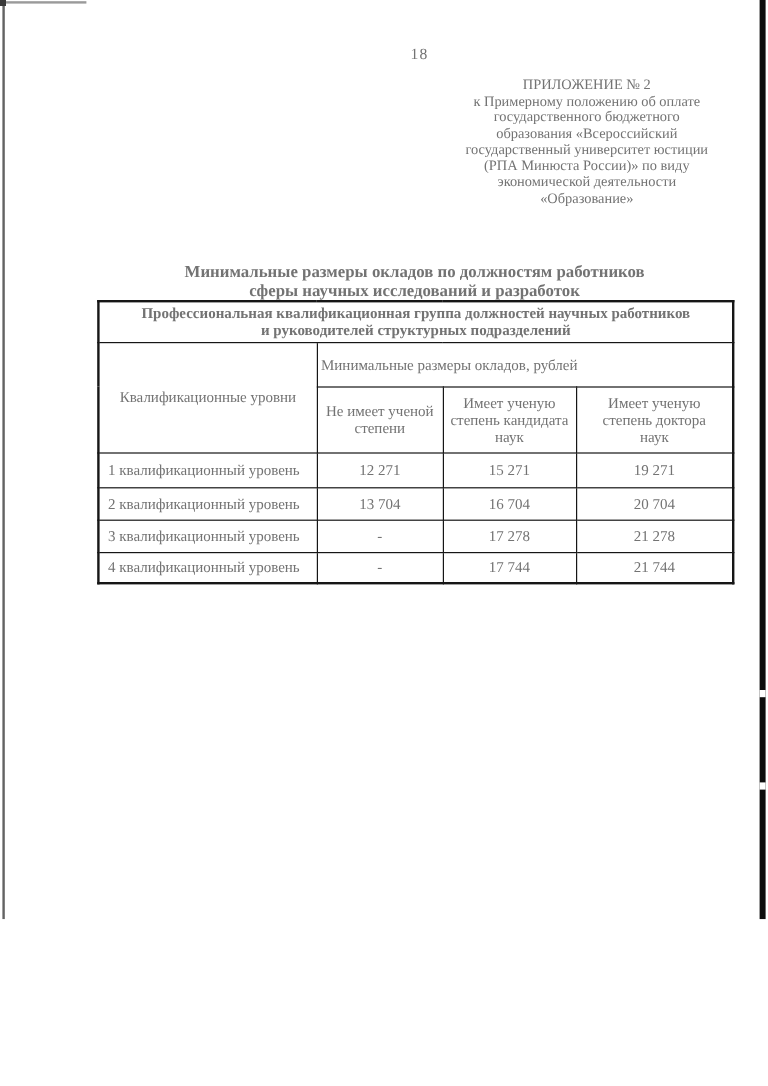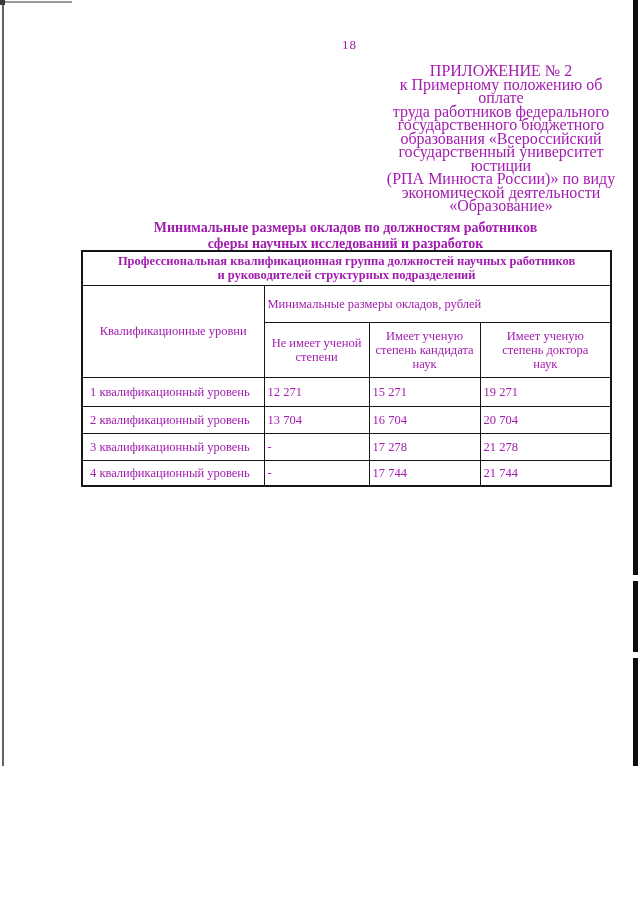--- a/index.html
+++ b/index.html
@@ -3,38 +3,38 @@
 <meta charset="utf-8">
 <style>
   html, body { margin: 0; padding: 0; background: #ffffff; }
   .page {
     position: relative;
     width: 640px;
     height: 766px;
     background: #ffffff;
     overflow: hidden;
     font-family: "Liberation Serif", "DejaVu Serif", serif;
-    color: #a21caf;
+    color: #737373;
   }
   
   .edge-left   { position: absolute; left: 2px;  top: 0; width: 2px;  height: 905px; background: #636363; }
   .edge-right  { position: absolute; left: 633px; top: 0; width: 5px; height: 905px; background: #0d0d0d; }
   .edge-right-gap { position: absolute; left: 633px; width: 5px; height: 6px; background: #ffffff; }
   .edge-top    { position: absolute; left: 0; top: 1px; width: 72px; height: 2px; background: #9a9a9a; }
   .corner-dot  { position: absolute; left: 0; top: 0; width: 5px; height: 5px; background: #3a3a3a; }
   .edge-bottom-right { position: absolute; left: 430px; top: 901px; width: 208px; height: 3px; background: #8a8a8a; }
   .edge-bottom-left  { position: absolute; left: 2px; top: 901px; width: 26px; height: 3px; background: #b2b2b2; }
 
   .page-number {
     position: absolute; left: 342px; top: 37px;
     font-size: 13px; letter-spacing: 1px;
   }
   .appendix-block {
-    position: absolute; left: 380px; top: 64px; width: 242px;
-    text-align: center; font-size: 16px; line-height: 13.5px;
+    position: absolute; left: 368px; top: 64px; width: 242px;
+    text-align: center; font-size: 12px; line-height: 13.5px;
   }
   .doc-title {
     position: absolute; left: 82px; top: 220px; width: 527px;
     text-align: center; font-weight: bold; font-size: 14px; line-height: 16px;
   }
   .salary-table {
     position: absolute; left: 81px; top: 250px;
     width: 529px; table-layout: fixed;
     border-collapse: collapse; border: 2.2px solid #161616;
     font-size: 12.5px; line-height: 14px;
@@ -43,42 +43,41 @@
     border: 1.5px solid #161616;
     padding: 1px 3px;
     vertical-align: middle;
     overflow: hidden;
   }
   .group-cell { text-align: center; font-weight: bold; }
   .qual-cell  { text-align: center; margin-left: 39px; }
   .span-cell  { text-align: left; }
   .sub-cell   { text-align: center; margin-left: 14px; }
   .label-cell { text-align: left; padding-left: 7px !important; }
-  .value-cell { }
+  .value-cell { text-align: center; }
 </style>
 </head>
 <body>
 
 <div class="page">
 
   <div class="edge-left"></div>
   <div class="edge-right"></div>
   <div class="edge-right-gap" style="top:575px"></div>
   <div class="edge-right-gap" style="top:652px"></div>
   <div class="edge-top"></div>
   <div class="corner-dot"></div>
   <div class="edge-bottom-right"></div>
   <div class="edge-bottom-left"></div>
 
   <div class="page-number">18</div>
 
   <div class="appendix-block">
     <div>ПРИЛОЖЕНИЕ № 2</div>
     <div>к Примерному положению об оплате</div>
-    <div>труда работников федерального</div>
     <div>государственного бюджетного</div>
     <div>образования «Всероссийский</div>
     <div>государственный университет юстиции</div>
     <div>(РПА Минюста России)» по виду</div>
     <div>экономической деятельности</div>
     <div>«Образование»</div>
   </div>
 
   <div class="doc-title">
     <div>Минимальные размеры окладов по должностям работников</div>

